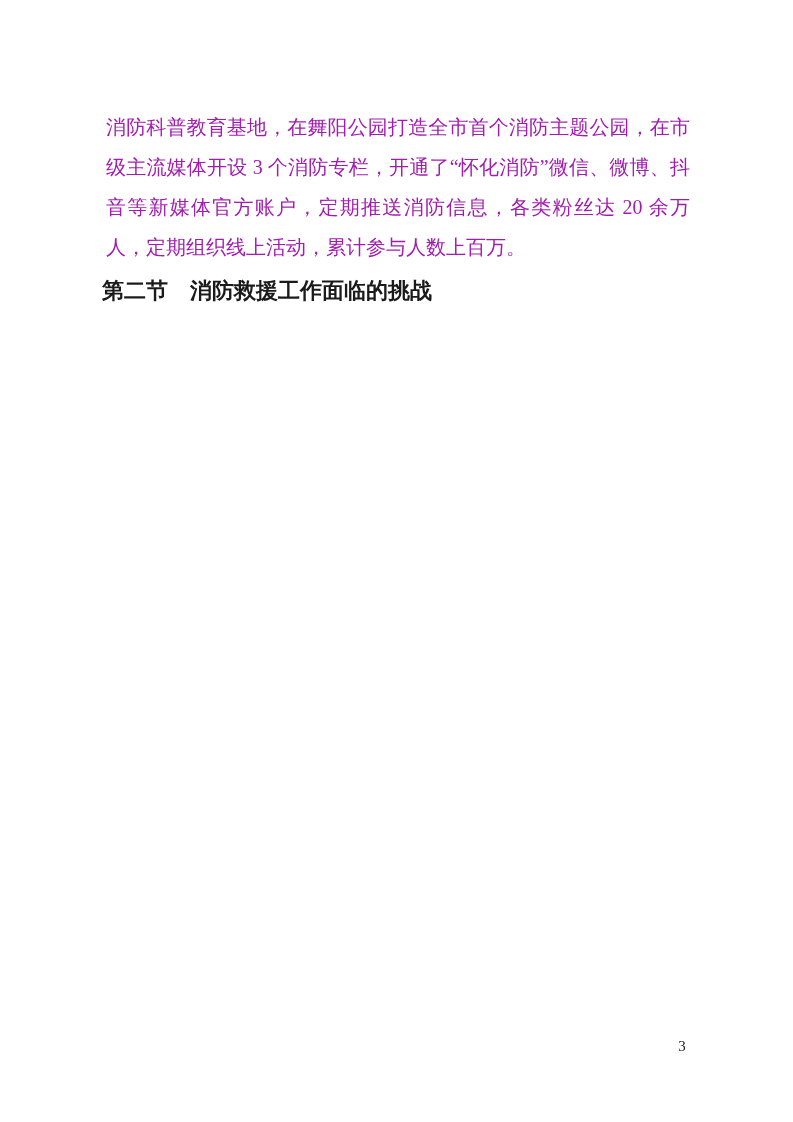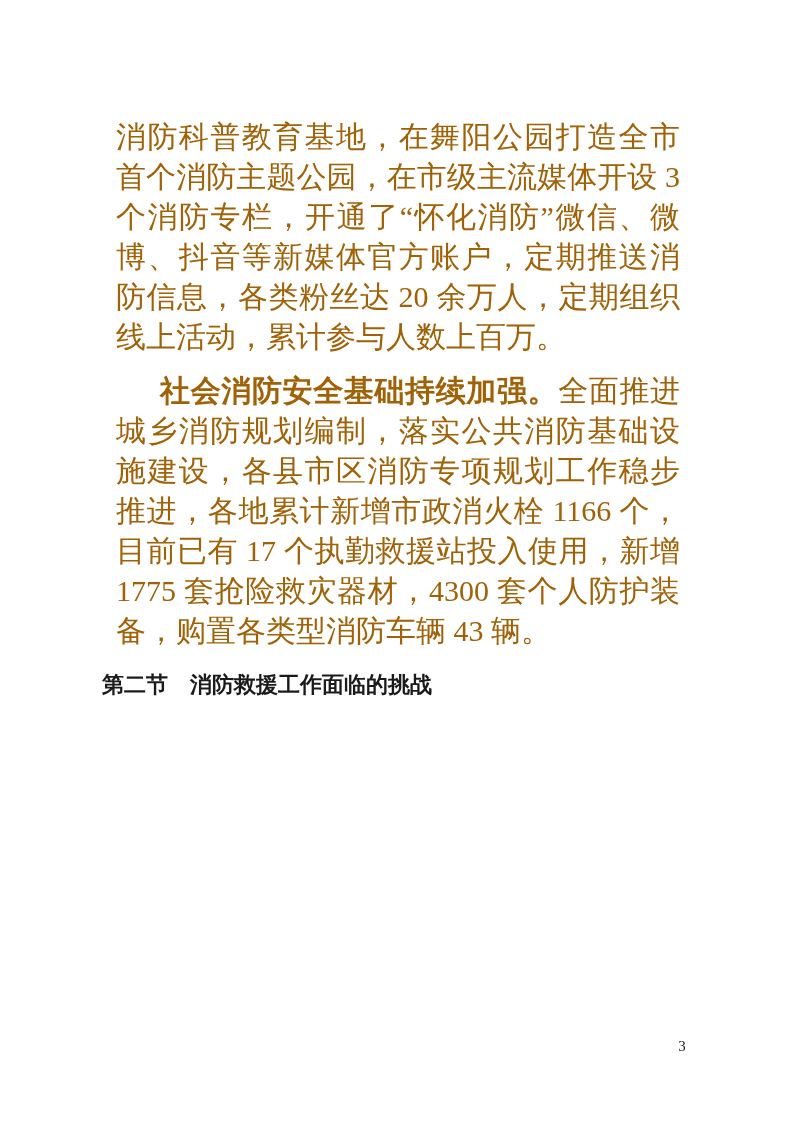--- a/index.html
+++ b/index.html
@@ -16,26 +16,26 @@
     font-family: "Liberation Serif", "DejaVu Serif", serif;
     color: #1f1f1f;
   }
   .content {
     position: absolute;
     left: 102px;
     top: 103px;
     width: 592px;
   }
   p.para {
-    margin: 14px;
-    font-size: 30px;
+    margin: 4px;
+    font-size: 20px;
     line-height: 40px;
     text-align: justify;
     text-justify: inter-ideograph;
-    color: #a16207;
+    color: #a21caf;
     word-break: break-all;
   }
   p.para.indent {
     text-indent: 44px;
   }
   p.heading {
     margin: 0;
     font-size: 22px;
     line-height: 40px;
     text-align: left;
@@ -55,17 +55,16 @@
     text-align: center;
     color: #1f1f1f;
   }
 </style>
 </head>
 <body>
 
 <div class="page">
   <div class="content" id="document-content">
       <p class="para"><span class="run">消防科普教育基地，在舞阳公园打造全市首个消防主题公园，在市级主流媒体开设 3 个消防专栏，开通了“怀化消防”微信、微博、抖音等新媒体官方账户，定期推送消防信息，各类粉丝达 20 余万人，定期组织线上活动，累计参与人数上百万。</span></p>
-      <p class="para indent"><span class="run-bold">社会消防安全基础持续加强。</span><span class="run">全面推进城乡消防规划编制，落实公共消防基础设施建设，各县市区消防专项规划工作稳步推进，各地累计新增市政消火栓 1166 个，目前已有 17 个执勤救援站投入使用，新增 1775 套抢险救灾器材，4300 套个人防护装备，购置各类型消防车辆 43 辆。</span></p>
       <p class="heading"><span class="run-bold">第二节　消防救援工作面临的挑战</span></p>
     </div>
   <div class="page-number">3</div>
 </div>
 
 </body></html>

